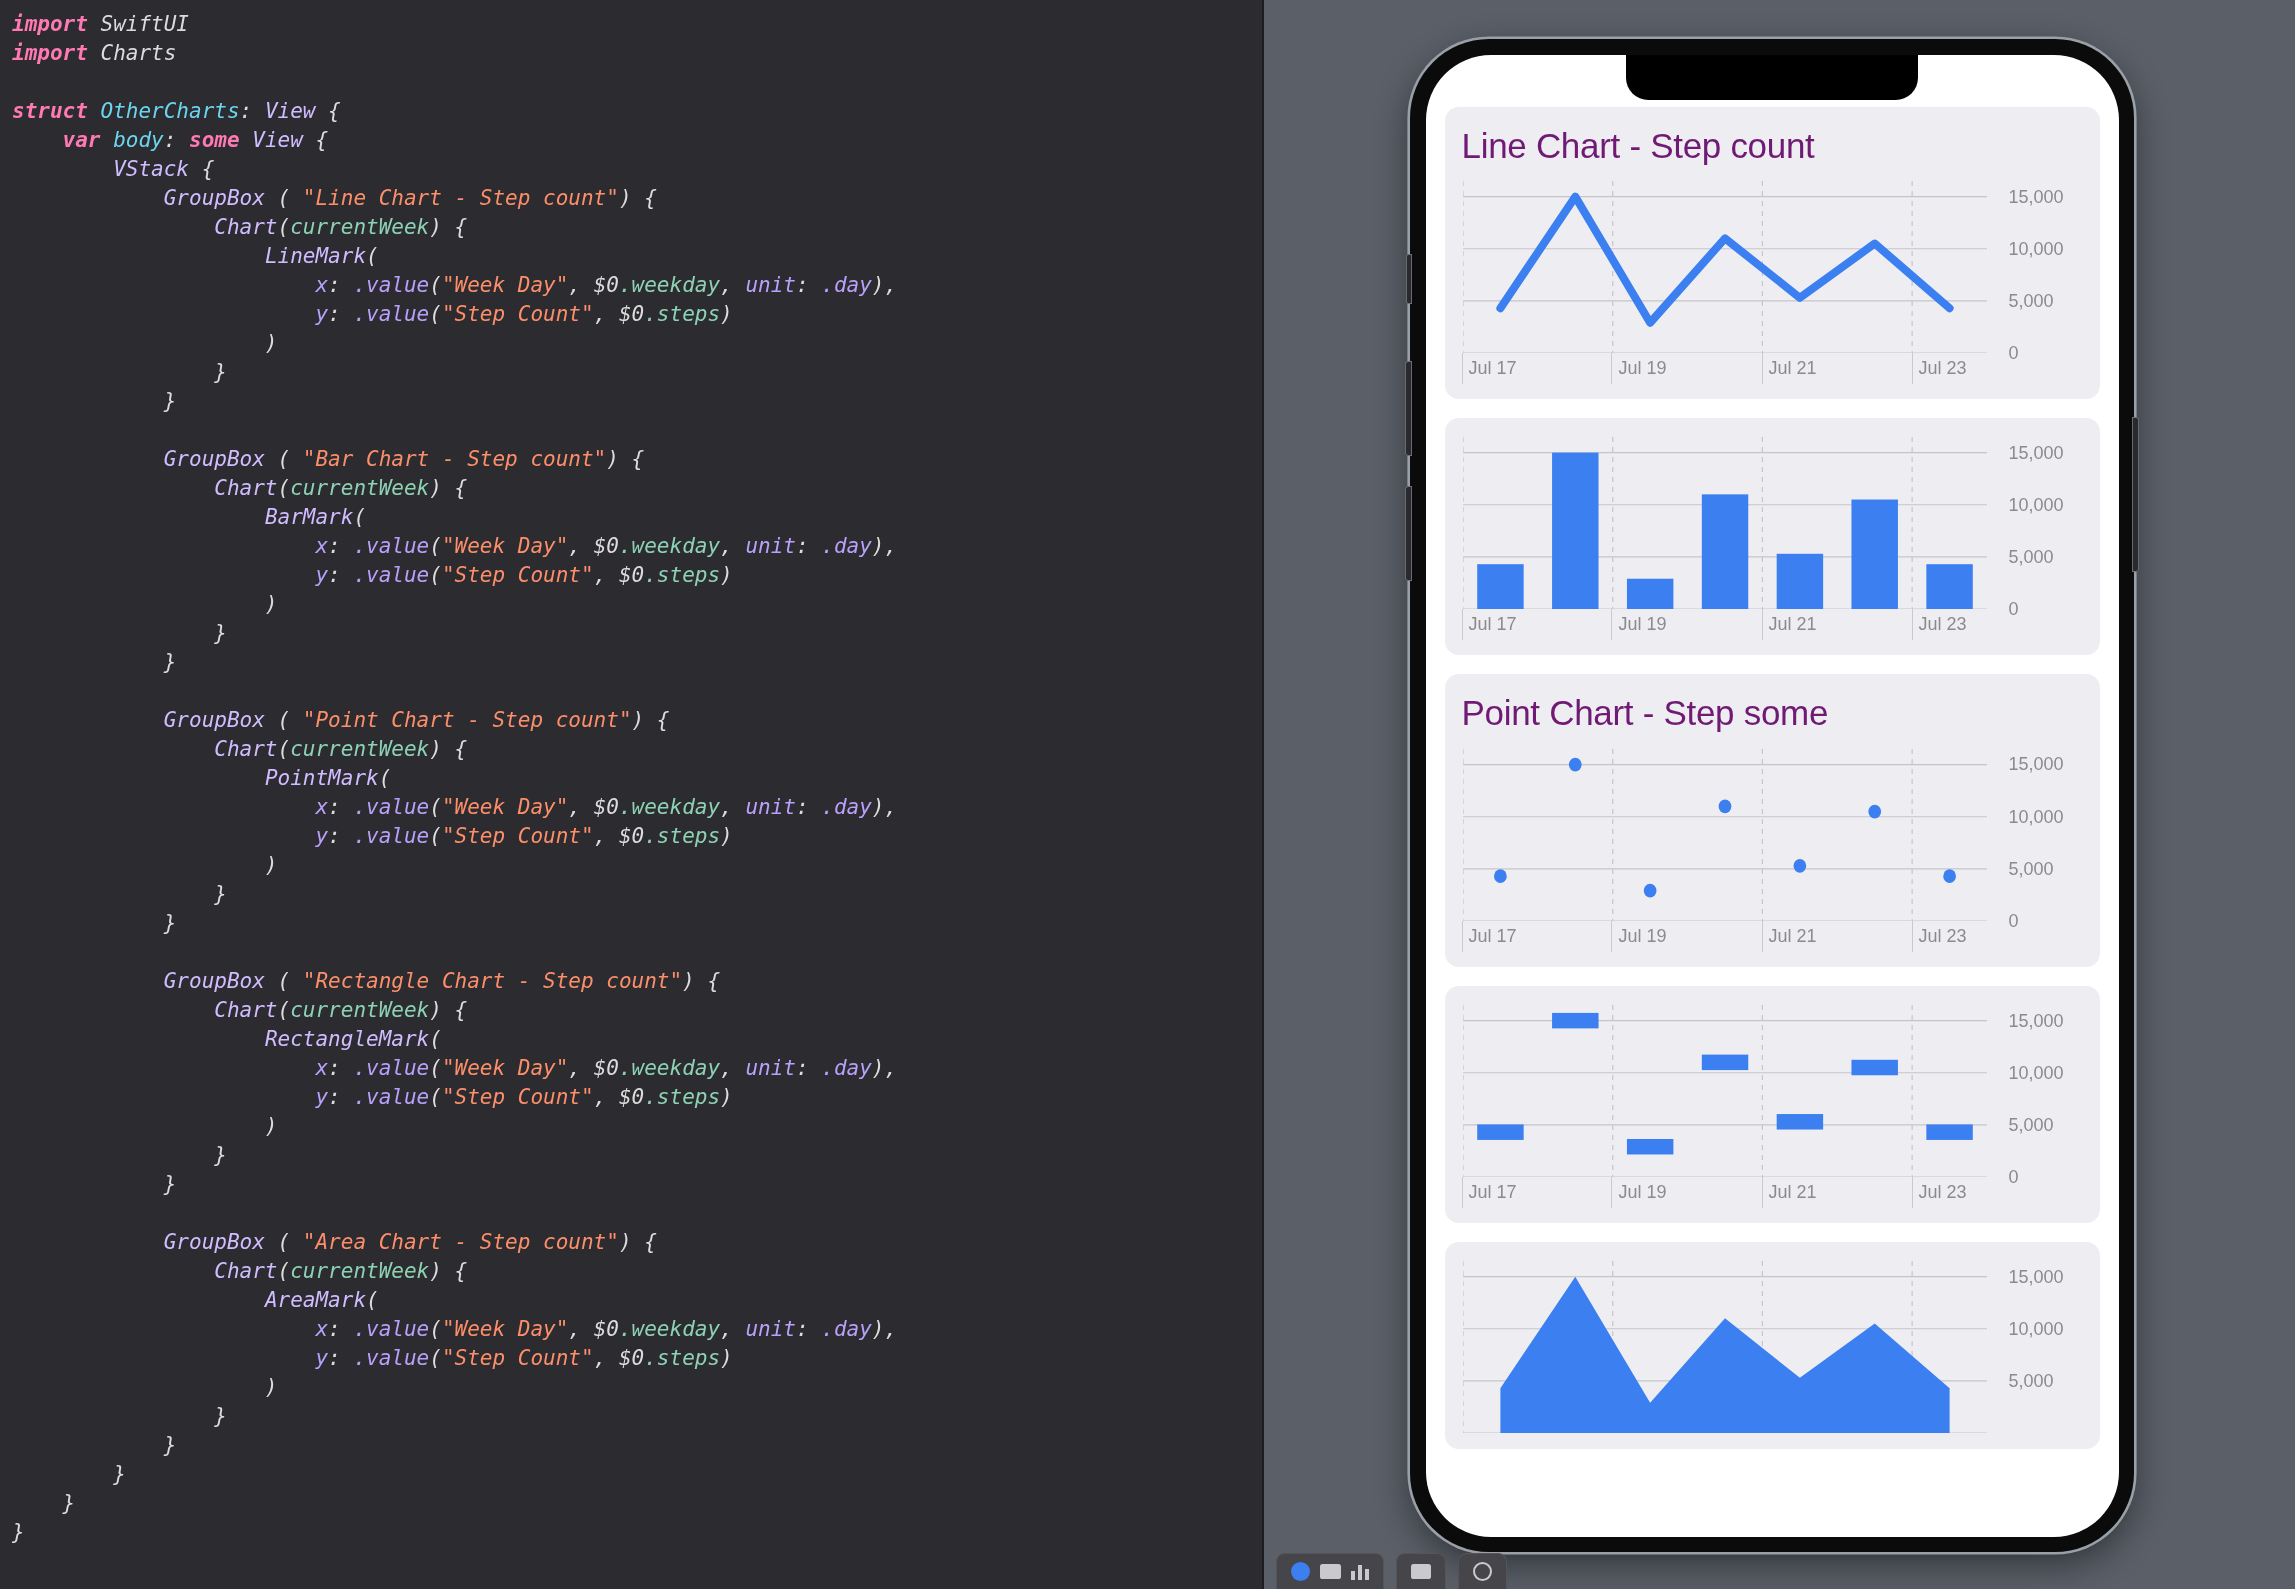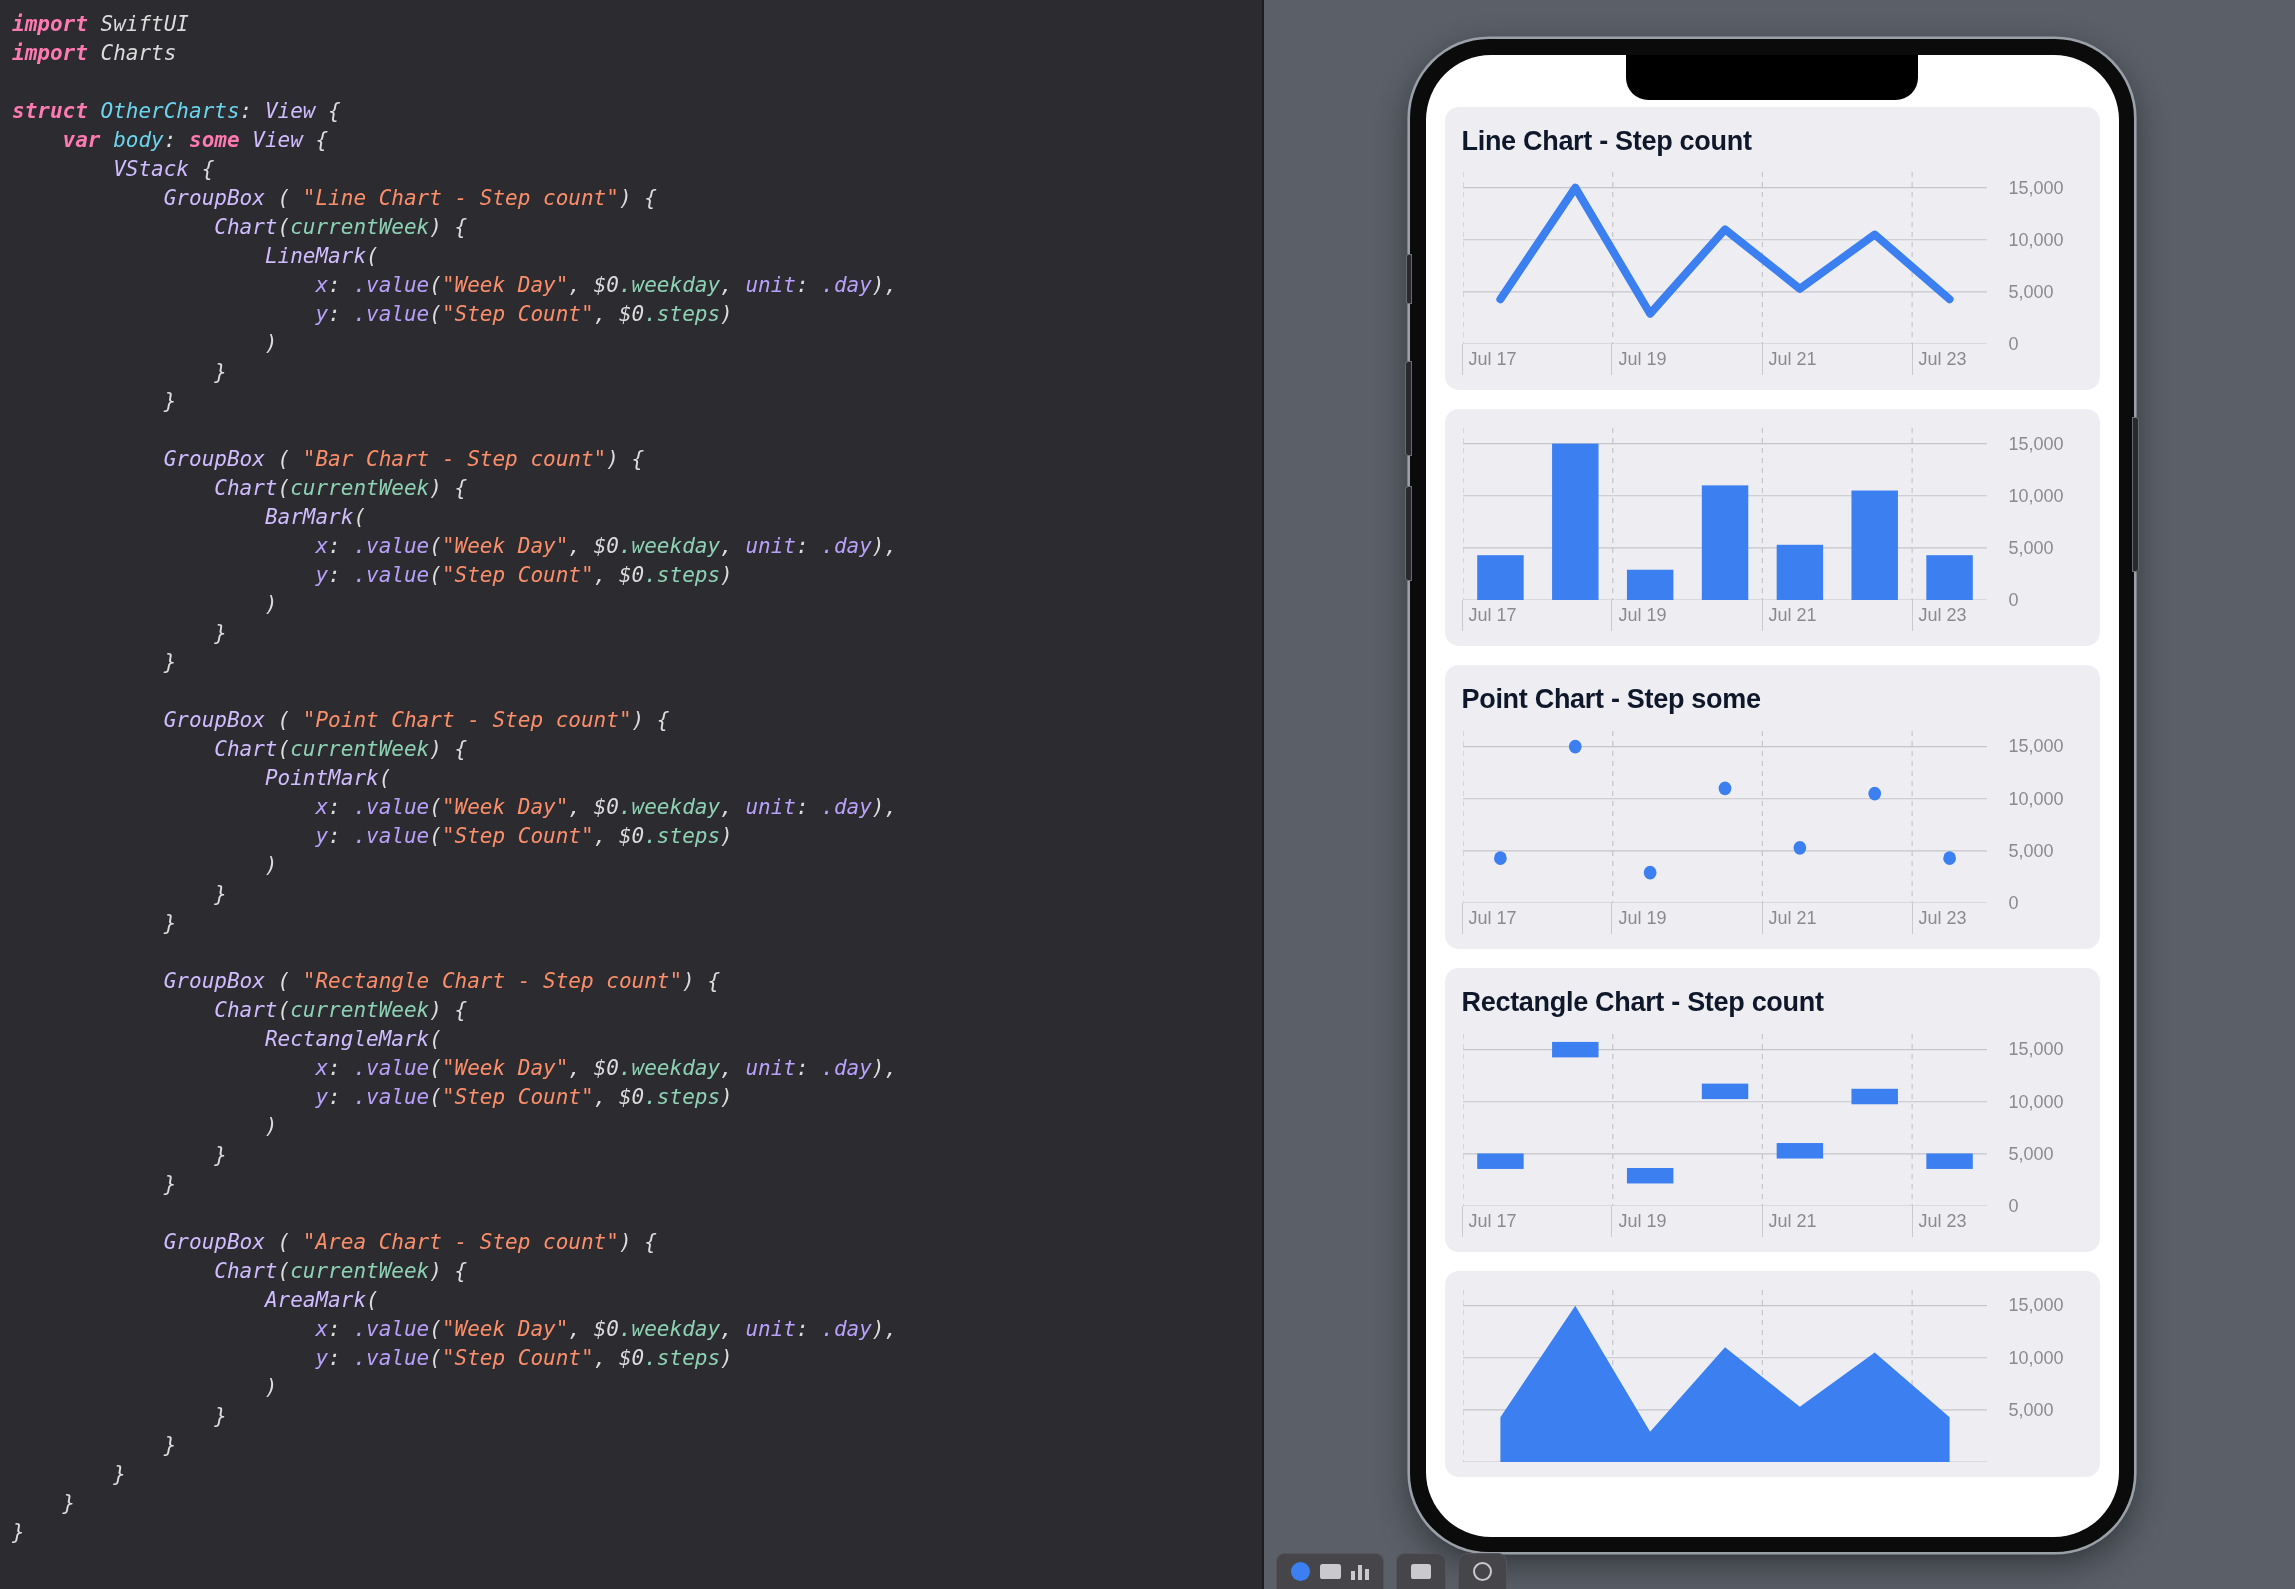--- a/index.html
+++ b/index.html
@@ -91,21 +91,21 @@
 
   
   .scroller { position:absolute; inset:0; padding:52px 0 0 0; overflow:hidden; }
   .card {
     background:#eeeef2;
     border-radius:13.8px;
     margin:0 19px 19px 19px;
     padding:19px 17px 15.5px 17px;
   }
   .card-title {
-    font-size:27px; font-weight:bold; color:#0f172a;
+    font-size:35px; font-weight:normal; color:#701a75;
     margin-bottom:15.5px; letter-spacing:-0.3px;
   }
   .chart-area { position:relative; height:172px; display:flex; }
   .plot {
     position:relative; flex:1;
     border-left:0.9px solid transparent;
   }
   .plot svg { display:block; width:100%; height:100%; }
   .y-axis {
     width:96px; position:relative; flex:none;
@@ -277,21 +277,20 @@
                   <div class="x-lbl" style="left: calc(28.5714% + 6.9px);">Jul 19</div>
                   <div class="x-tick" style="left: 57.1429%;"></div>
                   <div class="x-lbl" style="left: calc(57.1429% + 6.9px);">Jul 21</div>
                   <div class="x-tick" style="left: 85.7143%;"></div>
                   <div class="x-lbl" style="left: calc(85.7143% + 6.9px);">Jul 23</div>
                 </div>
                 <div style="width: 96px; flex: 0 0 auto;"></div>
               </div>
             </div>
             <div class="card">
-              <div class="card-title">Rectangle Chart - Step count</div>
               <div class="chart-area">
                 <div class="plot">
                   <svg viewBox="0 0 660 200" preserveAspectRatio="none">
                     <line x1="0" y1="200.0" x2="660" y2="200.0" stroke="#c5c5ca" stroke-width="1.2" vector-effect="non-scaling-stroke"></line>
                     <line x1="0" y1="139.4" x2="660" y2="139.4" stroke="#c5c5ca" stroke-width="1.2" vector-effect="non-scaling-stroke"></line>
                     <line x1="0" y1="78.8" x2="660" y2="78.8" stroke="#c5c5ca" stroke-width="1.2" vector-effect="non-scaling-stroke"></line>
                     <line x1="0" y1="18.2" x2="660" y2="18.2" stroke="#c5c5ca" stroke-width="1.2" vector-effect="non-scaling-stroke"></line>
                     <line x1="0.0" y1="0" x2="0.0" y2="200" stroke="#c5c5ca" stroke-width="1.2" stroke-dasharray="5 5" vector-effect="non-scaling-stroke"></line>
                     <line x1="188.6" y1="0" x2="188.6" y2="200" stroke="#c5c5ca" stroke-width="1.2" stroke-dasharray="5 5" vector-effect="non-scaling-stroke"></line>
                     <line x1="377.1" y1="0" x2="377.1" y2="200" stroke="#c5c5ca" stroke-width="1.2" stroke-dasharray="5 5" vector-effect="non-scaling-stroke"></line>

